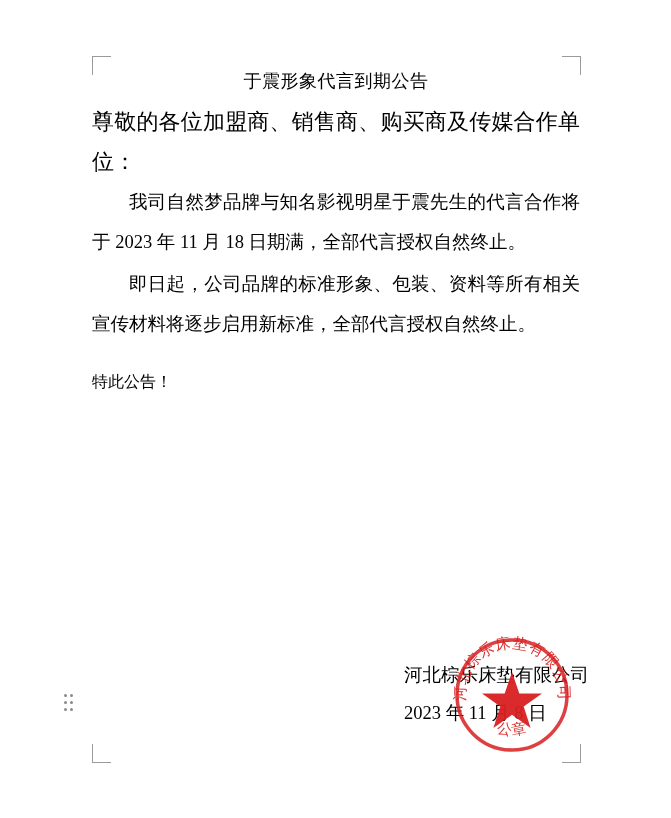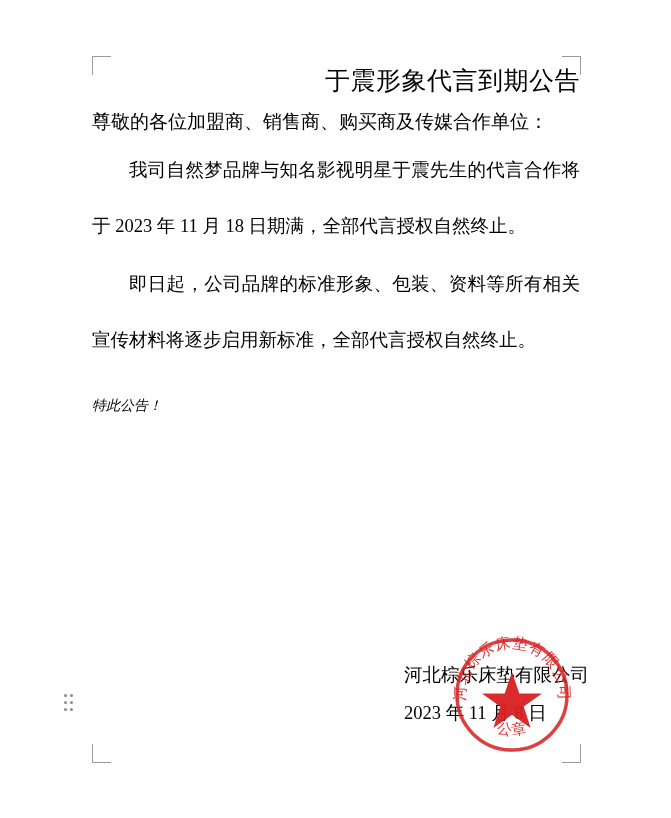--- a/index.html
+++ b/index.html
@@ -59,51 +59,50 @@
 
   
   .doc {
     position: absolute;
     left: 92px;
     top: 66px;
     width: 488px;
   }
 
   .doc-title {
-    text-align: right;
-    font-size: 25px;
+    text-align: center;
+    font-size: 18px;
     line-height: 30px;
     letter-spacing: 0.5px;
     margin: 0 0 6px 0;
     font-weight: normal;
   }
 
   .salutation {
-    font-size: 19px;
+    font-size: 22px;
     line-height: 40px;
     margin: 6px 0 0 0;
     text-align: justify;
     text-justify: inter-ideograph;
   }
 
   p.para {
     font-size: 18.5px;
-    line-height: 56px;
+    line-height: 40px;
     margin: 0;
     text-indent: 2em;
     text-align: justify;
     text-justify: inter-ideograph;
   }
   p.para + p.para { margin-top: 2px; }
 
   .notice-line {
-    font-size: 14px;
+    font-size: 16px;
     line-height: 40px;
     margin: 18px 0 0 0;
-    font-style: italic;
   }
 
   
   .signature {
     position: absolute;
     left: 404px;
     top: 656px;
     width: 200px;
     text-align: left;
     font-size: 18.5px;

